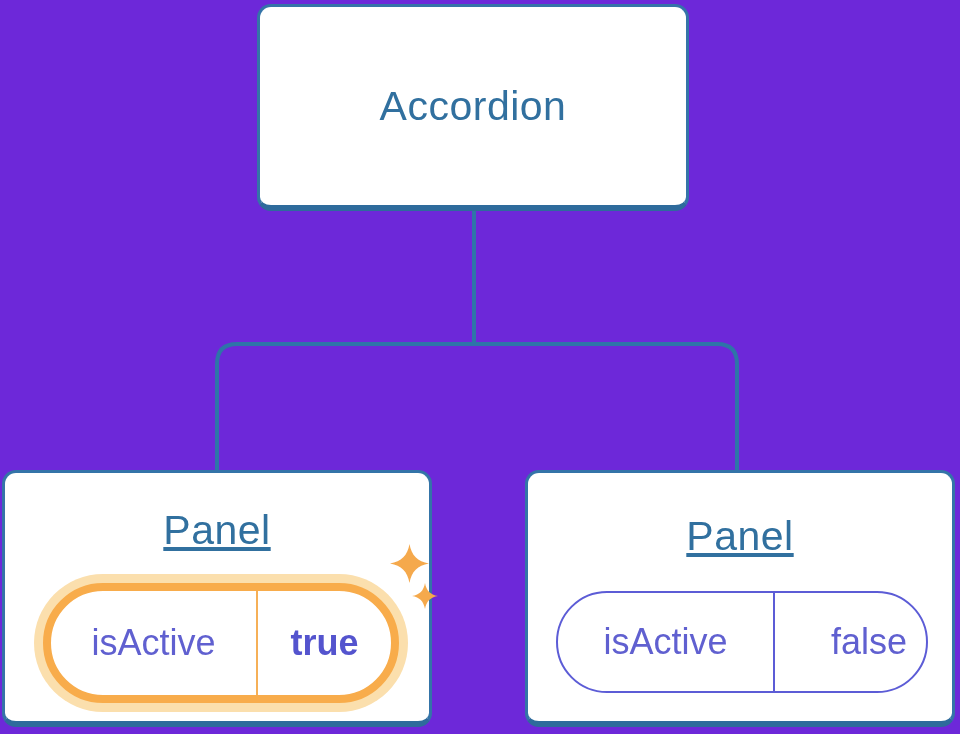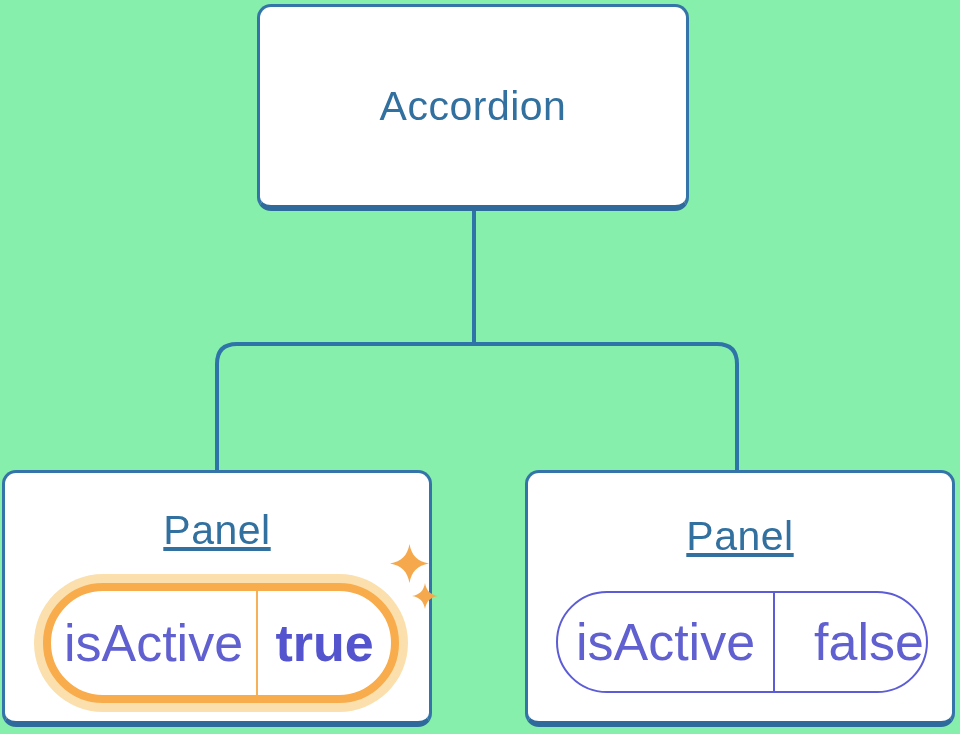--- a/index.html
+++ b/index.html
@@ -2,21 +2,21 @@
 <html><head>
 <meta charset="utf-8">
 <style>
   html, body { margin: 0; padding: 0; background: #4C6872; }
   * { box-sizing: border-box; }
 
   .canvas {
     position: relative;
     width: 960px;
     height: 734px;
-    background: #86efac;
+    background: #6d28d9;
     overflow: hidden;
     font-family: "Liberation Sans", sans-serif;
   }
 
   
   .connectors {
     position: absolute;
     left: 0; top: 0;
     width: 960px; height: 734px;
   }
@@ -82,21 +82,21 @@
     left: 28px; top: 118px;
     width: 372px; height: 102px;
     border: 2.5px solid #5C5CD6;
     border-radius: 52px;
   }
 
   .pill-cell {
     display: flex;
     align-items: center;
     justify-content: center;
-    font-size: 52px;
+    font-size: 36px;
     color: #6060D0;
     white-space: nowrap;
   }
 
   .pill-active .cell-key   { width: 205px; }
   .pill-active .cell-value { flex: 1; font-weight: 700; color: #5454CE; }
   .pill-inactive .cell-key   { width: 215px; }
   .pill-inactive .cell-value { flex: 1; padding-left: 37px; }
 
   .pill-divider { width: 2px; height: 100%; }

